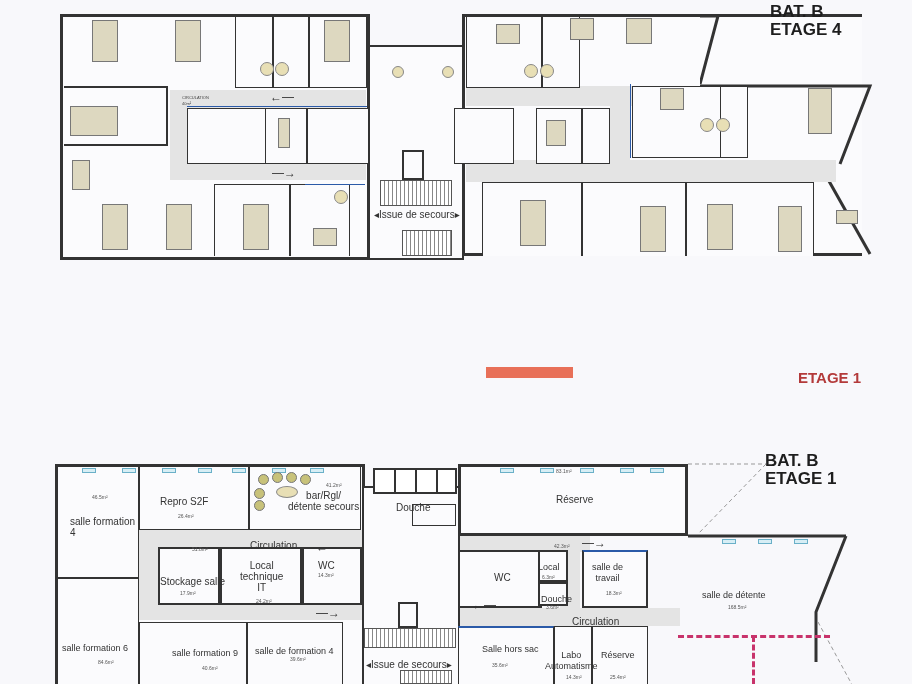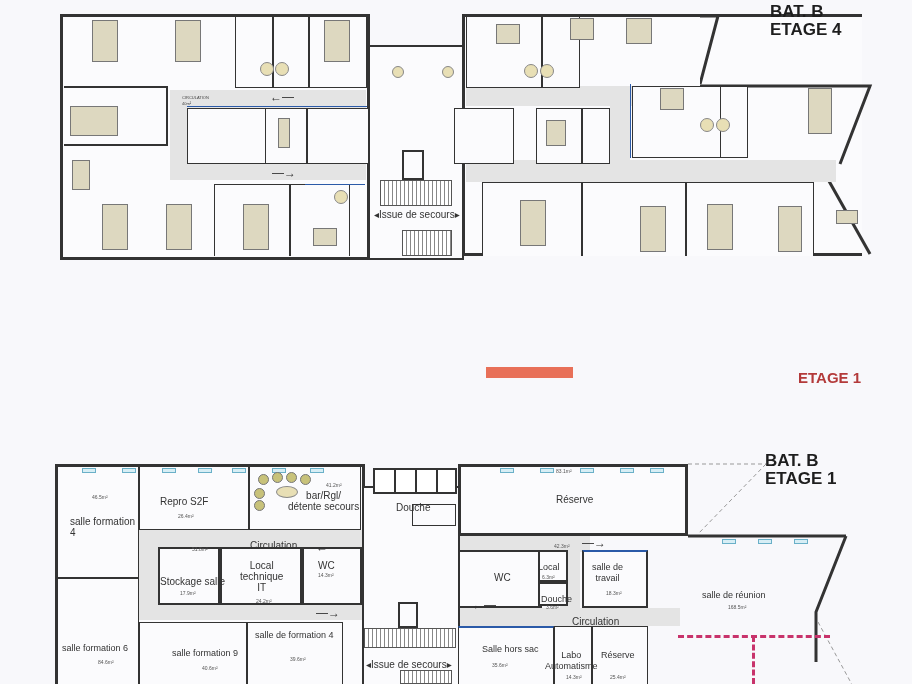--- a/index.html
+++ b/index.html
@@ -233,30 +233,30 @@
   <div class="lbl" style="left:541px;top:154px;font-size:9px;">Douche</div>
   <div class="area" style="left:546px;top:164px;">3.6m²</div>
 
   <div class="lbl" style="left:592px;top:122px;white-space:pre;font-size:9px;">salle de
 travail</div>
   <div class="area" style="left:606px;top:150px;">18.3m²</div>
 
   <div class="area" style="left:554px;top:103px;">42.3m²</div>
   <div class="lbl" style="left:572px;top:176px;">Circulation</div>
 
-  <div class="lbl" style="left:702px;top:150px;font-size:9px;">salle de réunion</div>
+  <div class="lbl" style="left:702px;top:150px;font-size:9px;">salle de détente</div>
   <div class="area" style="left:728px;top:164px;">168.5m²</div>
 
   <div class="lbl" style="left:62px;top:203px;font-size:9px;">salle formation 6</div>
   <div class="area" style="left:98px;top:219px;">84.6m²</div>
 
   <div class="lbl" style="left:172px;top:208px;font-size:9px;">salle formation 9</div>
   <div class="area" style="left:202px;top:225px;">40.6m²</div>
 
-  <div class="lbl" style="left:255px;top:190px;font-size:9px;">salle de formation 4</div>
+  <div class="lbl" style="left:255px;top:206px;font-size:9px;">salle de formation 4</div>
   <div class="area" style="left:290px;top:216px;">39.6m²</div>
 
   <div class="lbl" style="left:482px;top:204px;font-size:9px;">Salle hors sac</div>
   <div class="area" style="left:492px;top:222px;">35.6m²</div>
 
   <div class="lbl" style="left:545px;top:210px;white-space:pre;font-size:9px;">Labo
 Automatisme</div>
   <div class="area" style="left:566px;top:234px;">14.3m²</div>
 
   <div class="lbl" style="left:601px;top:210px;font-size:9px;">Réserve</div>

